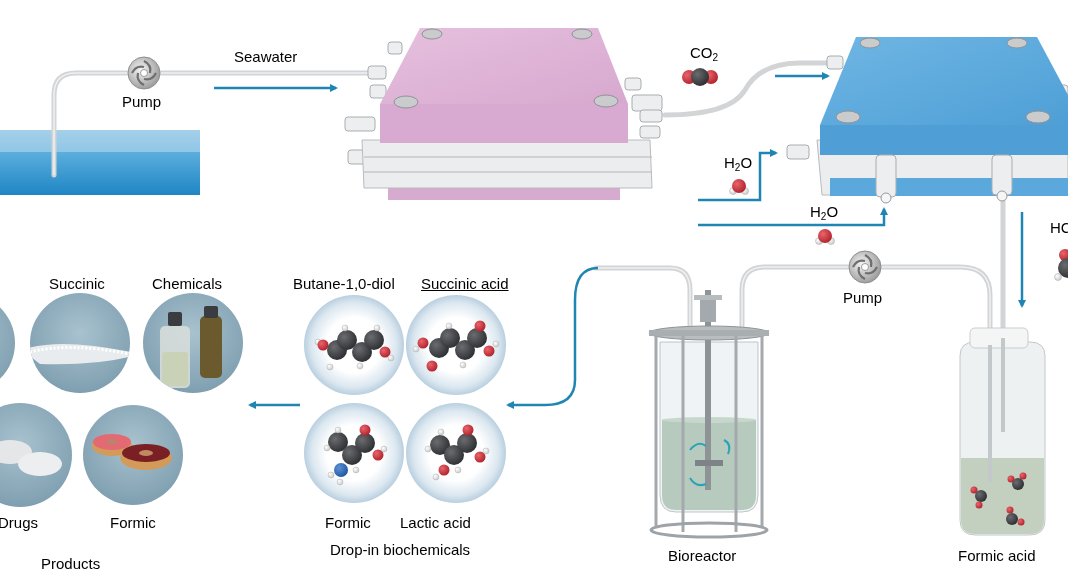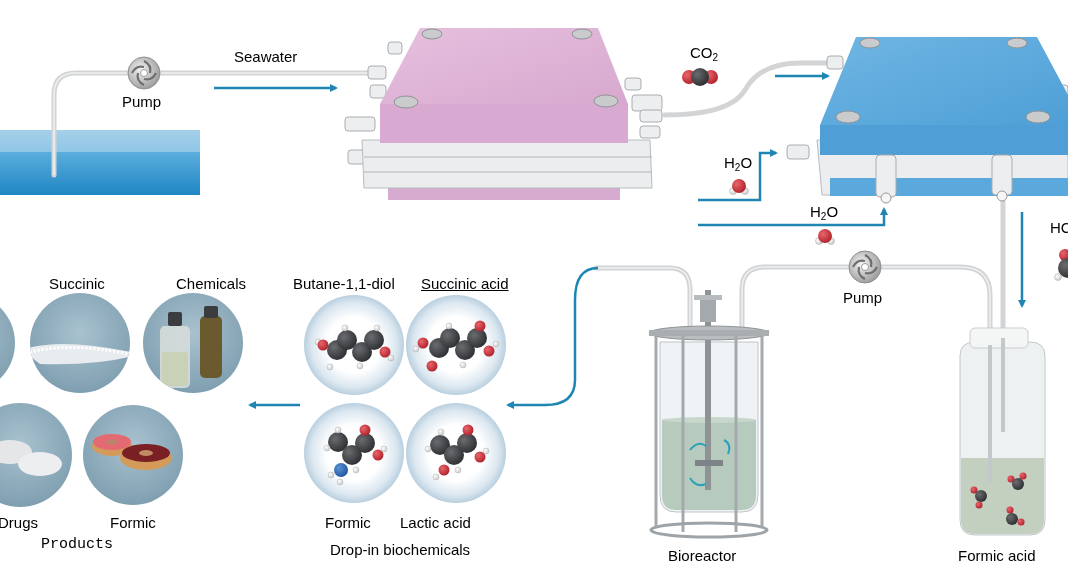--- a/index.html
+++ b/index.html
@@ -359,23 +359,23 @@
 </span>
 <span class="lbl" style="left:810px;top:204px;">
   <span>H</span><sub>2</sub><span>O</span>
 </span>
 <span class="lbl" style="left:1050px;top:220px;">HC</span>
 
 <span class="lbl" style="left:843px;top:290px;">Pump</span>
 <span class="lbl" style="left:668px;top:548px;">Bioreactor</span>
 <span class="lbl" style="left:958px;top:548px;">Formic acid</span>
 
-<span class="lbl" style="left:293px;top:276px;">Butane-1,1-diol</span>
+<span class="lbl" style="left:293px;top:276px;">Butane-1,0-diol</span>
 <span class="lbl" style="left:421px;top:276px;text-decoration:underline;">Succinic acid</span>
 <span class="lbl" style="left:325px;top:515px;">Formic</span>
 <span class="lbl" style="left:400px;top:515px;">Lactic acid</span>
 <span class="lbl" style="left:330px;top:542px;">Drop-in biochemicals</span>
 
 <span class="lbl" style="left:49px;top:276px;">Succinic</span>
-<span class="lbl" style="left:152px;top:276px;margin-left:24px;">Chemicals</span>
+<span class="lbl" style="left:152px;top:276px;">Chemicals</span>
 <span class="lbl" style="left:-2px;top:515px;">Drugs</span>
 <span class="lbl" style="left:110px;top:515px;">Formic</span>
-<span class="lbl" style="left:41px;top:537px;font-family:Liberation Mono, monospace;">Products</span>
+<span class="lbl" style="left:41px;top:556px;">Products</span>
 
 </body></html>

